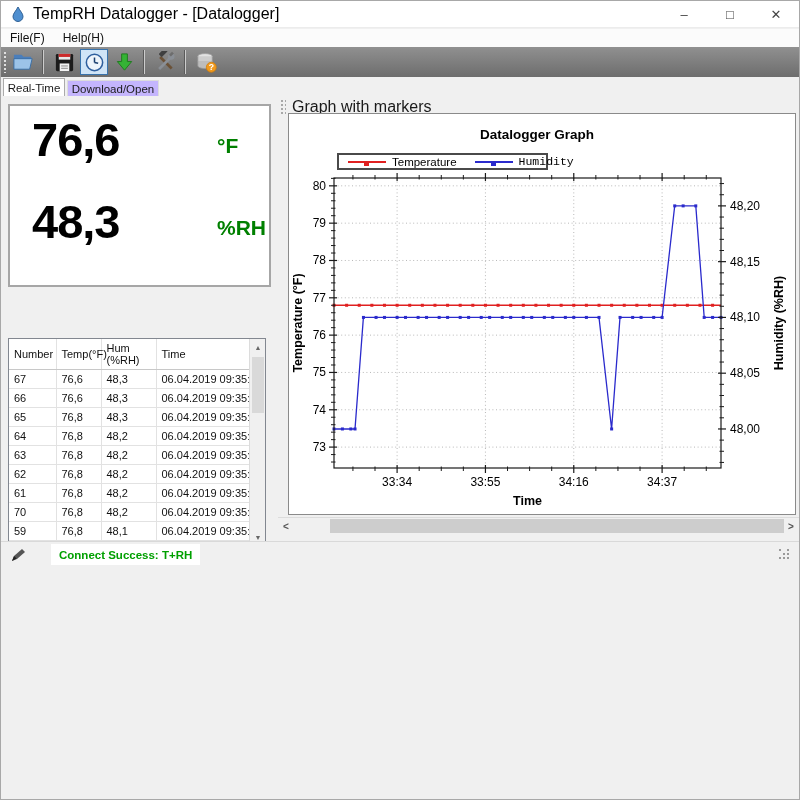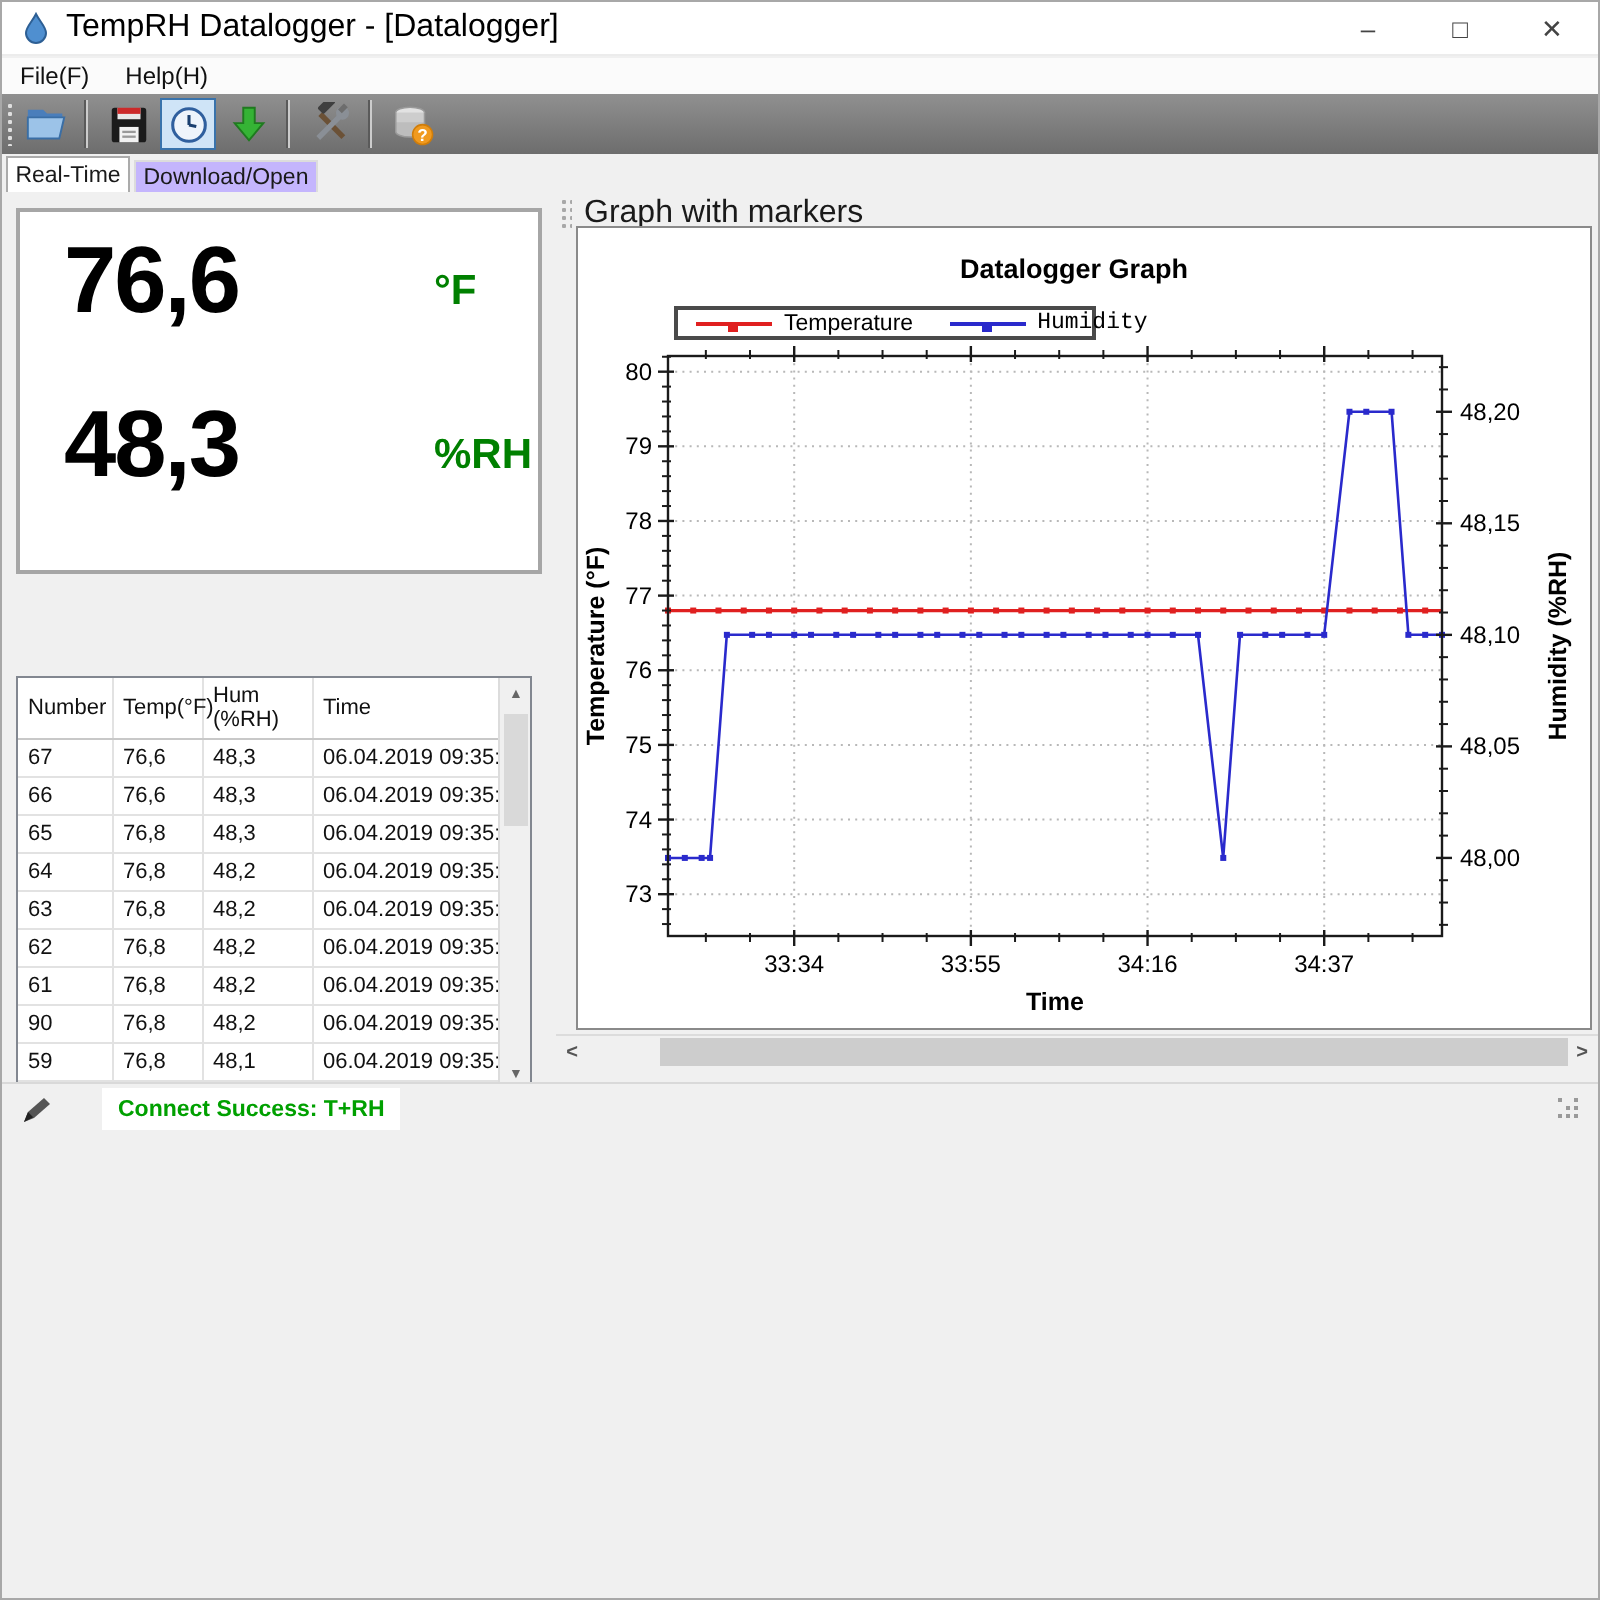--- a/index.html
+++ b/index.html
@@ -240,21 +240,21 @@
             <td>48,2</td>
             <td>06.04.2019 09:35:21</td>
           </tr>
           <tr>
             <td>61</td>
             <td>76,8</td>
             <td>48,2</td>
             <td>06.04.2019 09:35:18</td>
           </tr>
           <tr>
-            <td>90</td>
+            <td>70</td>
             <td>76,8</td>
             <td>48,2</td>
             <td>06.04.2019 09:35:16</td>
           </tr>
           <tr>
             <td>59</td>
             <td>76,8</td>
             <td>48,1</td>
             <td>06.04.2019 09:35:14</td>
           </tr>

